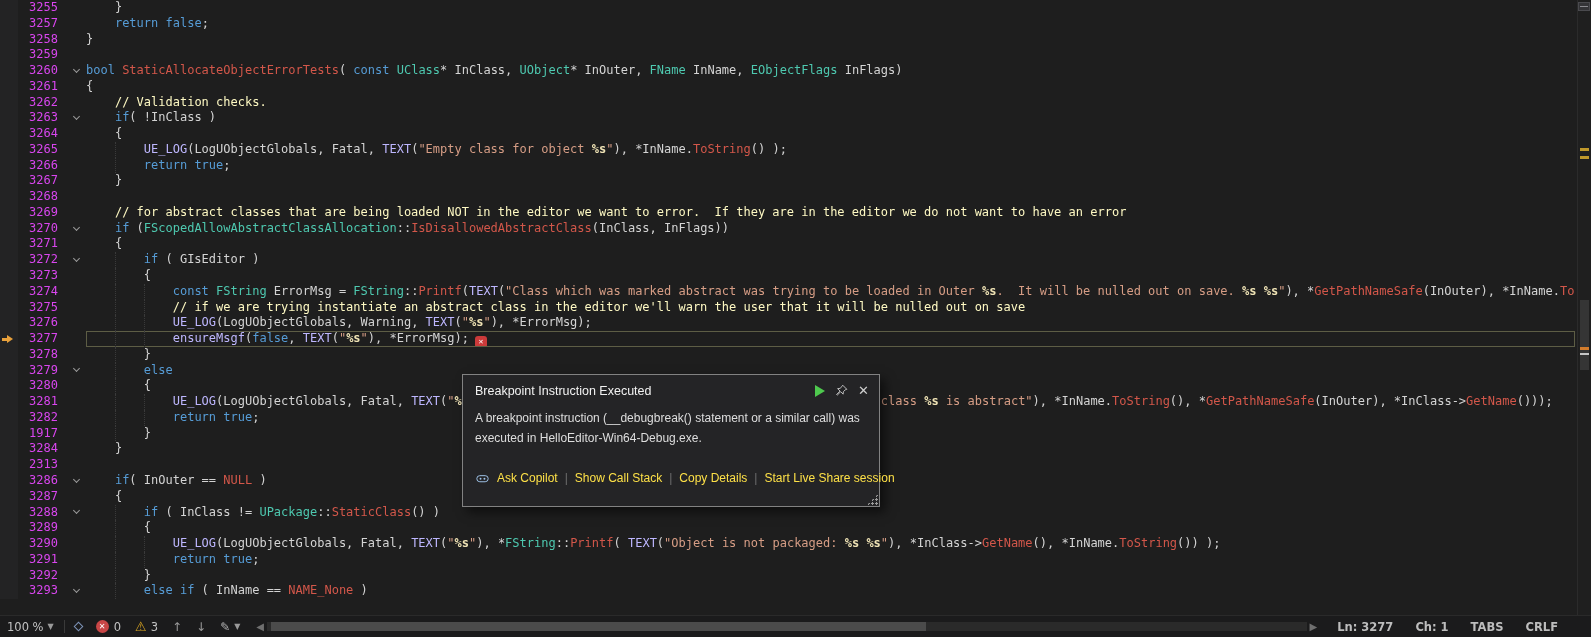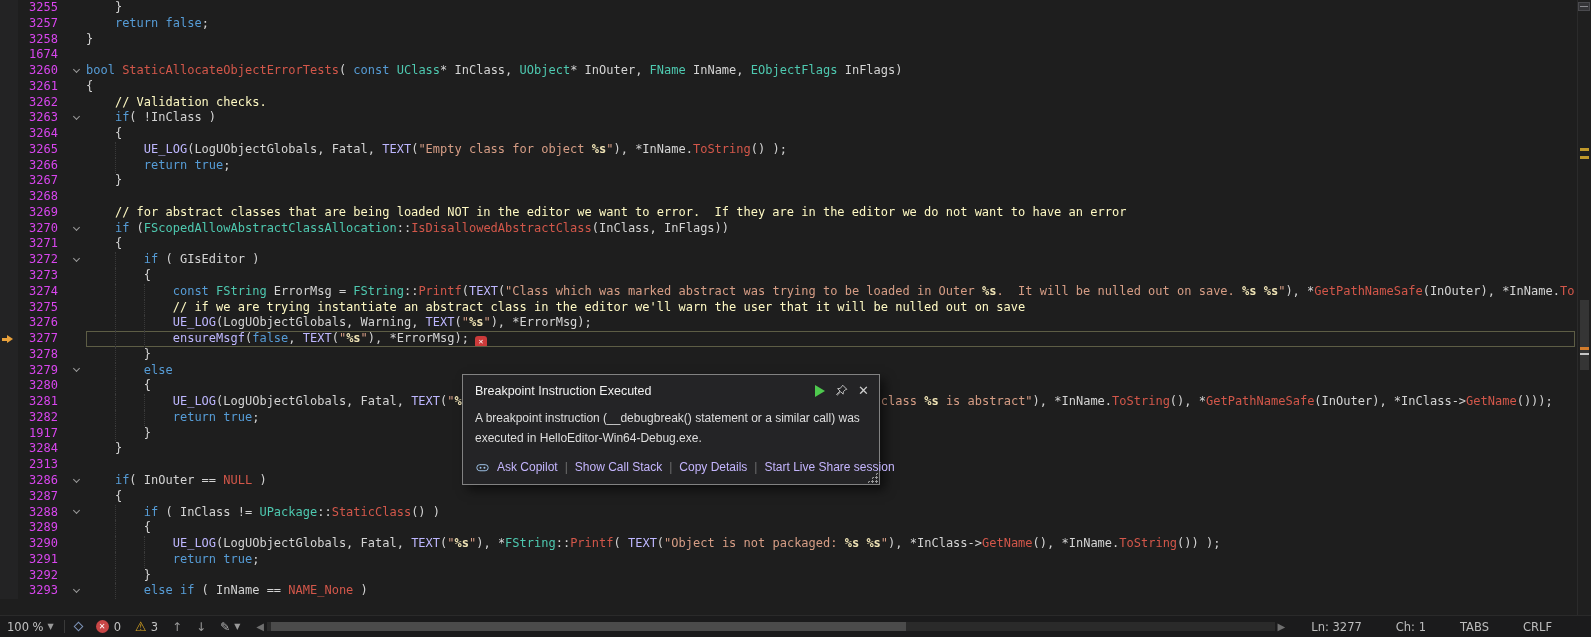--- a/index.html
+++ b/index.html
@@ -33,21 +33,21 @@
   #popup{position:absolute;left:462px;top:374px;width:418px;background:#242426;border:1px solid #828282;
     box-shadow:5px 5px 10px rgba(0,0,0,.55);z-index:10;color:#e6e6e6;
     font-family:"Liberation Sans","DejaVu Sans",sans-serif;font-size:12px;}
   #popup .ttl-row{display:flex;align-items:center;padding:8px 10px 2px 12px;}
   #popup .ttl{flex:1;font-size:12.5px;color:#f2f2f2;}
   #popup .tbtn{margin-left:10px;cursor:default;display:inline-flex;align-items:center;}
   .play-tri{width:0;height:0;border-left:10px solid #4ec94e;border-top:6px solid transparent;border-bottom:6px solid transparent;display:inline-block;}
   .close-x{color:#cfcfcf;font-size:13px;font-family:"DejaVu Sans",sans-serif;}
   #popup .msg{padding:8px 14px 2px 12px;line-height:20px;color:#dedede;}
   #popup .links{display:flex;align-items:center;padding:10px 12px 10px 12px;color:#6e6e6e;}
-  #popup .links a{color:#c4b5fd;text-decoration:none;margin:0 7px;white-space:nowrap;}
+  #popup .links a{color:#fde047;text-decoration:none;margin:11px 7px;white-space:nowrap;}
   #popup .links a:first-child{margin-left:4px;}
   .grip{position:absolute;right:1px;bottom:1px;width:11px;height:11px;
     background:radial-gradient(circle at 1.5px 1.5px,#9a9a9a 1px,transparent 1.3px);background-size:4px 4px;
     clip-path:polygon(100% 0,100% 100%,0 100%);}
 
   
   #statusbar{position:absolute;left:0;right:0;bottom:0;height:22px;background:#1b1b1c;border-top:1px solid #2a2a2a;
     display:flex;align-items:center;color:#c2c2c2;font-family:"DejaVu Sans",sans-serif;font-size:11.5px;z-index:6;}
   .sb-item{display:flex;align-items:center;margin:1px 7px;white-space:nowrap;}
   .sb-sep{width:1px;height:13px;background:#3a3a3a;margin:0 3px;}
@@ -56,30 +56,30 @@
     display:inline-flex;align-items:center;justify-content:center;margin-right:5px;}
   .ic-warn{color:#d9a521;font-size:13px;margin-right:4px;}
   .ic-nav{color:#9a9a9a;font-size:12px;}
   .ic-pen{color:#b5b5b5;font-size:12px;}
   .ic-diamond{display:inline-block;width:7px;height:7px;border:1px solid #7d93b8;transform:rotate(45deg);}
   #hscroll{flex:1;display:flex;align-items:center;margin:0 6px;}
   #hscroll .arr{color:#6f6f6f;font-size:10px;padding:0 3px;}
   .track{flex:1;height:9px;background:#2a2a2a;position:relative;}
   .thumb{position:absolute;left:4px;top:0;bottom:0;width:63%;background:#4b4b4b;}
   .sb-right{display:flex;align-items:center;margin-right:22px;color:#bdbdbd;}
-  .sb-right .sb-item{margin:0 17px;}
+  .sb-right .sb-item{margin:0 11px;font-weight:bold;}
 </style>
 </head>
 <body>
 
 <div id="editor">
     <div class="line"><span class="gut"></span><span class="lnum">3255</span><span class="fold"></span><span class="code"><span class="tp">    }</span></span></div>
     <div class="line"><span class="gut"></span><span class="lnum">3257</span><span class="fold"></span><span class="code"><span class="tp">    </span><span class="tk">return</span><span class="tp"> </span><span class="tk">false</span><span class="tp">;</span></span></div>
     <div class="line"><span class="gut"></span><span class="lnum">3258</span><span class="fold"></span><span class="code"><span class="tp">}</span></span></div>
-    <div class="line"><span class="gut"></span><span class="lnum">1674</span><span class="fold"></span><span class="code"></span></div>
+    <div class="line"><span class="gut"></span><span class="lnum">3259</span><span class="fold"></span><span class="code"></span></div>
     <div class="line"><span class="gut"></span><span class="lnum">3260</span><span class="fold"><span class="chev"></span></span><span class="code"><span class="tk">bool</span><span class="tp"> </span><span class="tf">StaticAllocateObjectErrorTests</span><span class="tp">( </span><span class="tk">const</span><span class="tp"> </span><span class="tt">UClass</span><span class="tp">* InClass, </span><span class="tt">UObject</span><span class="tp">* InOuter, </span><span class="tt">FName</span><span class="tp"> InName, </span><span class="tt">EObjectFlags</span><span class="tp"> InFlags)</span></span></div>
     <div class="line"><span class="gut"></span><span class="lnum">3261</span><span class="fold"></span><span class="code"><span class="tp">{</span></span></div>
     <div class="line"><span class="gut"></span><span class="lnum">3262</span><span class="fold"></span><span class="code"><span class="tp">    </span><span class="tc">// Validation checks.</span></span></div>
     <div class="line"><span class="gut"></span><span class="lnum">3263</span><span class="fold"><span class="chev"></span></span><span class="code"><span class="tp">    </span><span class="tk">if</span><span class="tp">( !InClass )</span></span></div>
     <div class="line"><span class="gut"></span><span class="lnum">3264</span><span class="fold"></span><span class="code"><span class="tp">    {</span></span></div>
     <div class="line"><span class="gut"></span><span class="lnum">3265</span><span class="fold"></span><span class="code"><span class="guide" style="left: 4ch;"></span><span class="tp">        </span><span class="tm">UE_LOG</span><span class="tp">(LogUObjectGlobals, Fatal, </span><span class="tm">TEXT</span><span class="tp">(</span><span class="ts">"Empty class for object </span><span class="tx">%s</span><span class="ts">"</span><span class="tp">), *InName.</span><span class="tf">ToString</span><span class="tp">() );</span></span></div>
     <div class="line"><span class="gut"></span><span class="lnum">3266</span><span class="fold"></span><span class="code"><span class="guide" style="left: 4ch;"></span><span class="tp">        </span><span class="tk">return</span><span class="tp"> </span><span class="tk">true</span><span class="tp">;</span></span></div>
     <div class="line"><span class="gut"></span><span class="lnum">3267</span><span class="fold"></span><span class="code"><span class="tp">    }</span></span></div>
     <div class="line"><span class="gut"></span><span class="lnum">3268</span><span class="fold"></span><span class="code"></span></div>
     <div class="line"><span class="gut"></span><span class="lnum">3269</span><span class="fold"></span><span class="code"><span class="tp">    </span><span class="tc">// for abstract classes that are being loaded NOT in the editor we want to error.  If they are in the editor we do not want to have an error</span></span></div>

